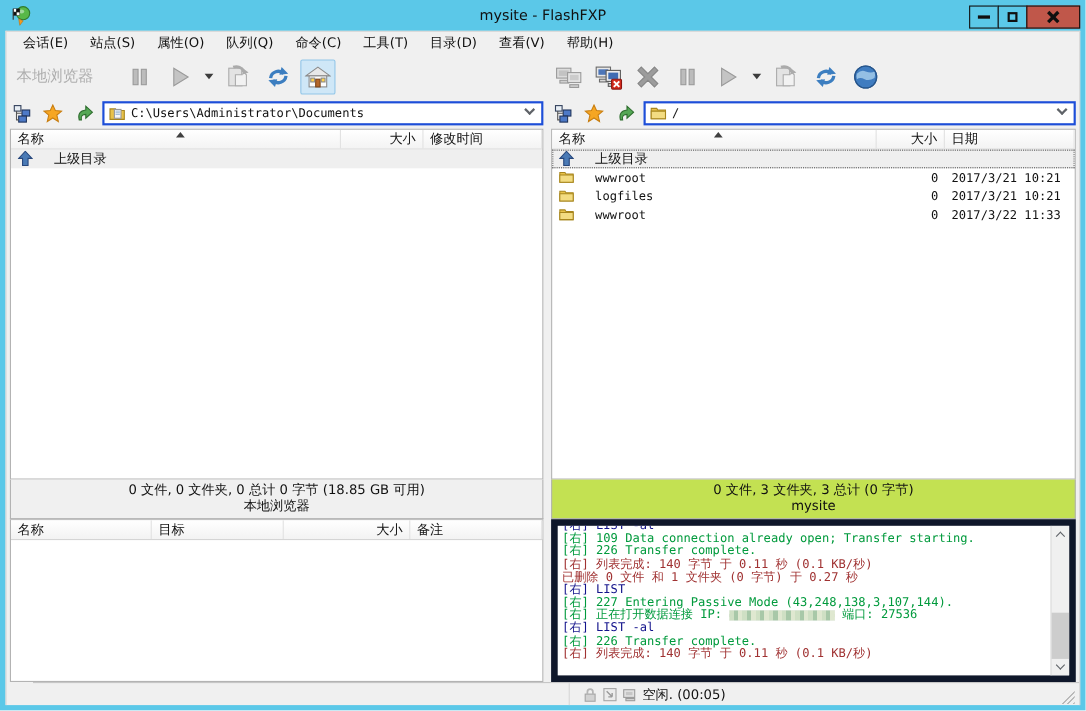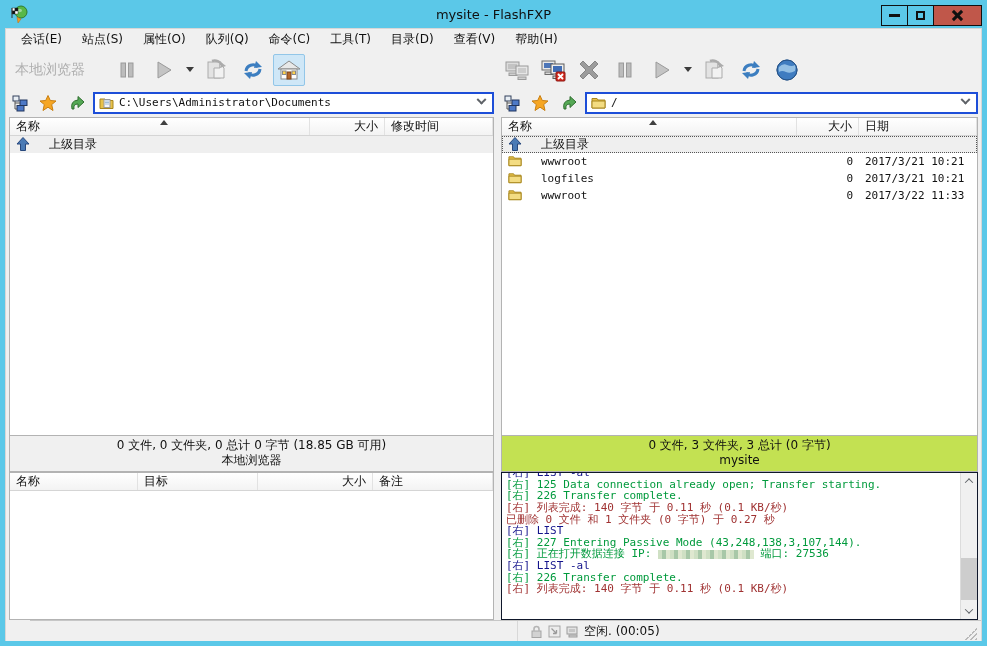--- a/index.html
+++ b/index.html
@@ -67,21 +67,21 @@
   .lrow.focused { outline:1px dotted #555; outline-offset:-1px; }
   .fname { font-family:"DejaVu Sans Mono",monospace; font-size:11px; }
 
   .pane-status { height:36px; flex:none; background:#f0f0f0; border:1px solid #b3b3b3; border-top:none; text-align:center; padding-top:2px; line-height:15px; color:#101010; }
   .pane-status.green { background:#c3e152; }
 
   
   .lower-row { height:148px; }
   .queuepane { flex:1; background:#fff; border:1px solid #b3b3b3; display:flex; flex-direction:column; }
   .q-name { width:128px; flex:none; } .q-target { width:120px; flex:none; } .q-size { width:115px; flex:none; justify-content:flex-end; } .q-note { flex:1; }
-  .logpane { flex:1; background:#fff; border:1px solid #0f172a; position:relative; overflow:hidden; }
+  .logpane { flex:1; background:#fff; border:6px solid #0f172a; position:relative; overflow:hidden; }
   .loglines { position:absolute; top:-6px; left:4px; right:20px; font-family:"DejaVu Sans Mono",monospace; font-size:11px; line-height:11.6px; white-space:nowrap; }
   .logline[data-color="green"] { color:#009a3c; }
   .logline[data-color="navy"] { color:#14148c; }
   .logline[data-color="maroon"] { color:#a03232; }
   .redacted { display:inline-block; width:96px; height:9px; vertical-align:middle;
       background: repeating-linear-gradient(90deg,#cfe0c4 0 4px,#a8c8a8 4px 8px,#dfe8d0 8px 12px),
                   repeating-linear-gradient(0deg,rgba(255,255,255,.5) 0 3px,rgba(120,150,120,.35) 3px 6px); }
   .logscroll { position:absolute; top:0; right:0; bottom:0; width:17px; background:#f0f0f0; border-left:1px solid #dcdcdc; }
   .sarrow { position:absolute; left:0; width:16px; height:16px; display:flex; align-items:center; justify-content:center; }
   .sarrow.up { top:0; } .sarrow.down { bottom:0; }
@@ -429,21 +429,21 @@
                 <span>备注</span>
               </div>
           </div>
           <div style="flex:1"></div>
         </div>
       </div>
       <div class="rcol">
         <div class="logpane">
           <div class="loglines">
             <div class="logline" data-color="navy">[右] LIST -al</div>
-            <div class="logline" data-color="green">[右] 125 Data connection already open; Transfer starting.</div>
+            <div class="logline" data-color="green">[右] 109 Data connection already open; Transfer starting.</div>
             <div class="logline" data-color="green">[右] 226 Transfer complete.</div>
             <div class="logline" data-color="maroon">[右] 列表完成: 140 字节 于 0.11 秒 (0.1 KB/秒)</div>
             <div class="logline" data-color="maroon">已删除 0 文件 和 1 文件夹 (0 字节) 于 0.27 秒</div>
             <div class="logline" data-color="navy">[右] LIST</div>
             <div class="logline" data-color="green">[右] 227 Entering Passive Mode (43,248,138,3,107,144).</div>
             <div class="logline" data-color="green"><span>[右] 正在打开数据连接 IP: </span><span class="redacted"></span><span> 端口: 27536</span></div>
             <div class="logline" data-color="navy">[右] LIST -al</div>
             <div class="logline" data-color="green">[右] 226 Transfer complete.</div>
             <div class="logline" data-color="maroon">[右] 列表完成: 140 字节 于 0.11 秒 (0.1 KB/秒)</div>
           </div>

